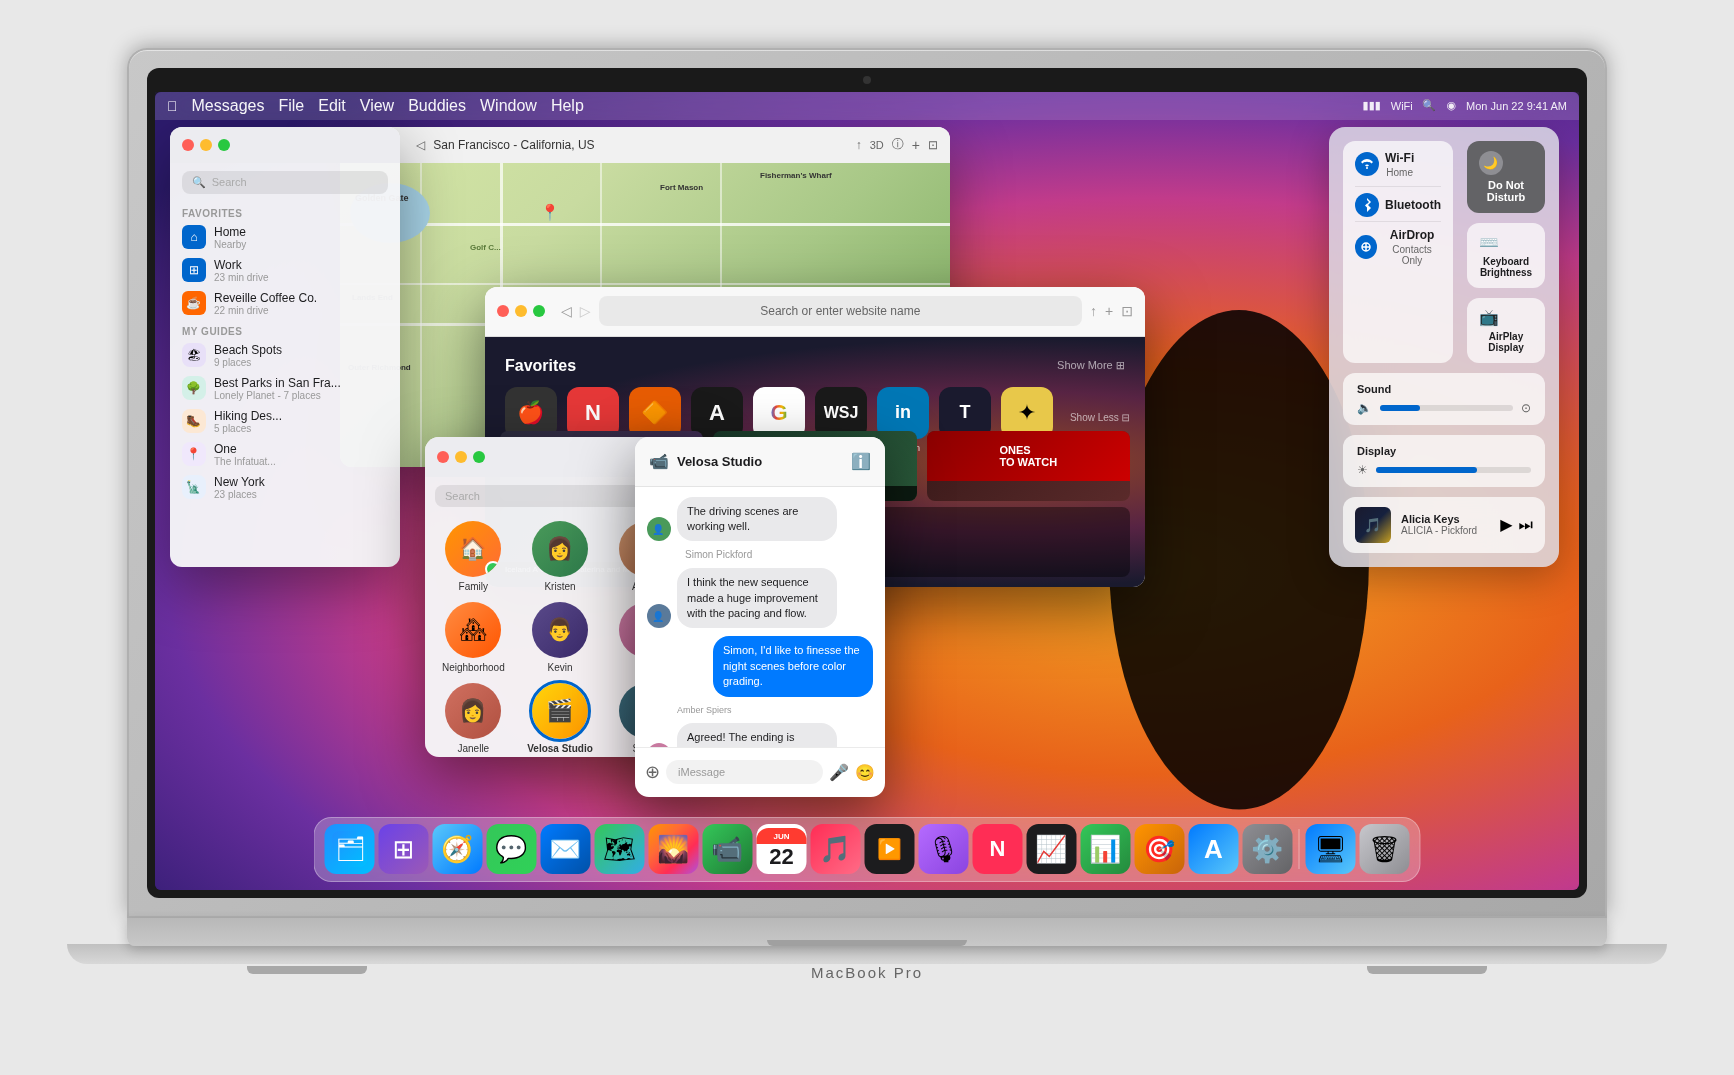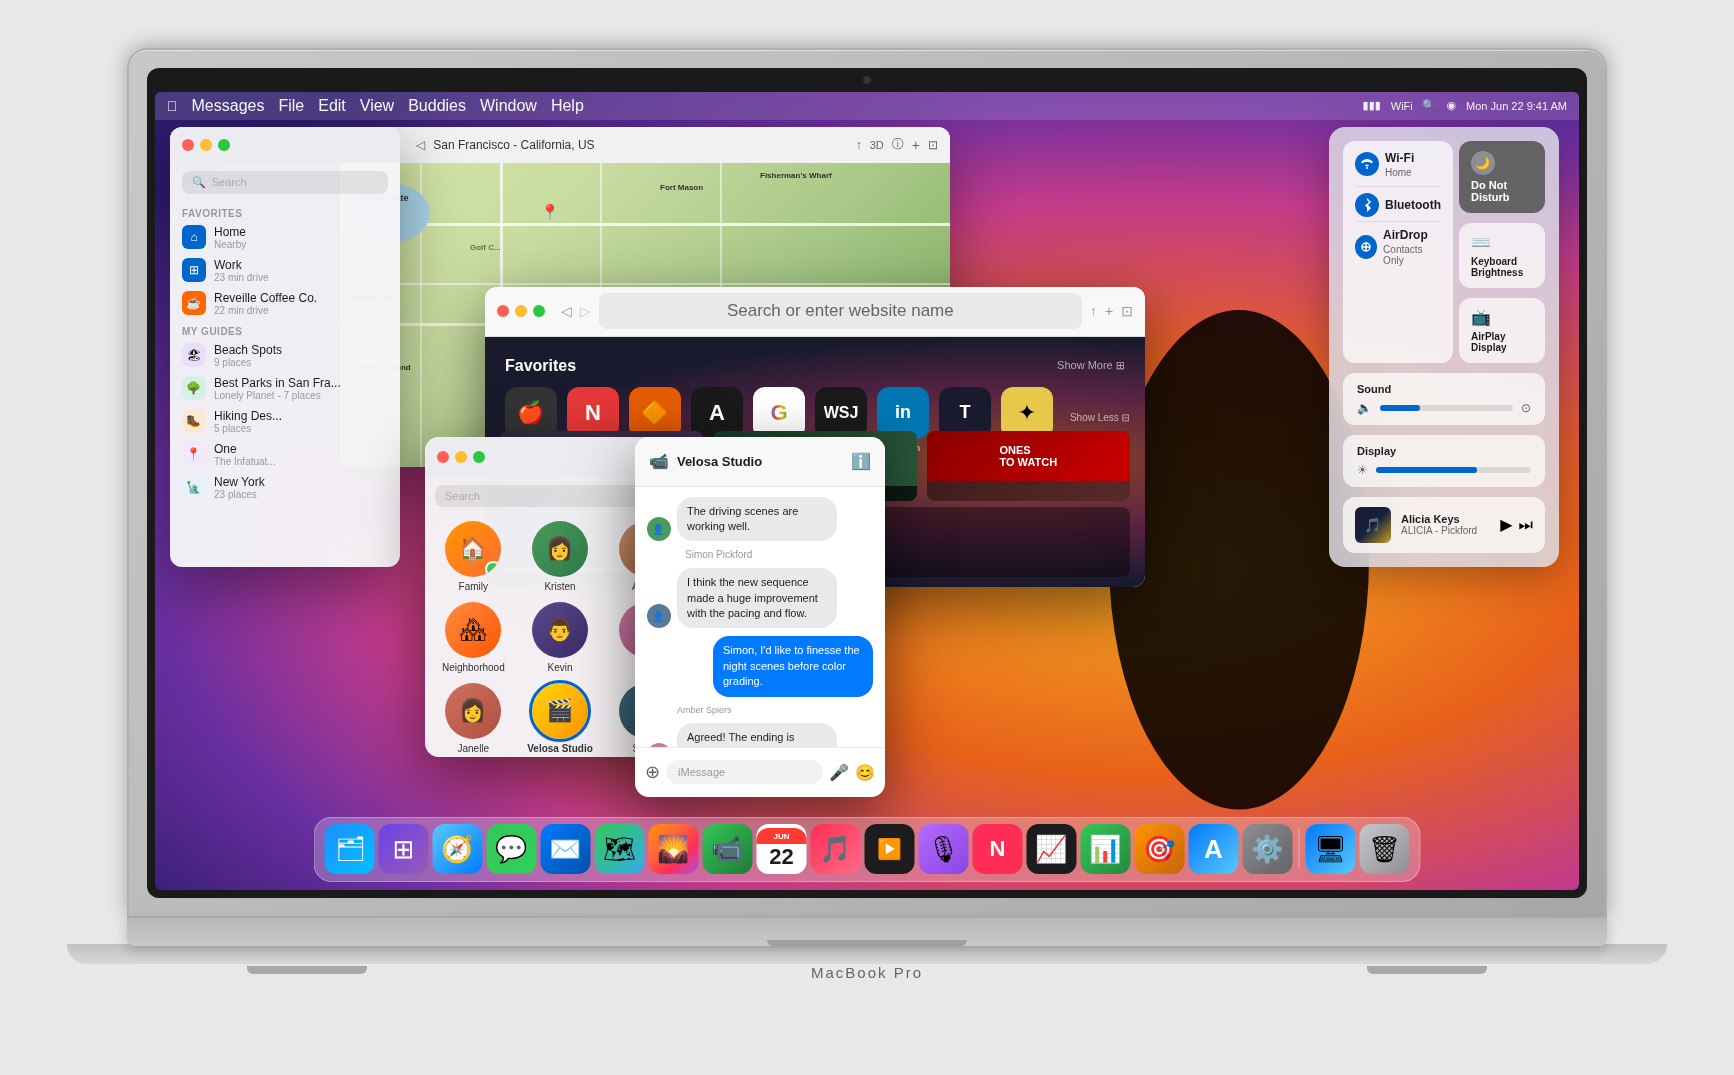--- a/index.html
+++ b/index.html
@@ -188,22 +188,23 @@
       background: rgba(220,220,230,0.85);
       backdrop-filter: blur(30px);
       border-radius: 16px;
       padding: 14px;
       z-index: 90;
       box-shadow: 0 10px 40px rgba(0,0,0,0.3);
     }
 
     .cc-row {
       display: flex;
-      gap: 6px;
+      gap: 14px;
       margin-bottom: 10px;
+      text-align: center;
     }
 
     .cc-tile {
       background: rgba(255,255,255,0.7);
       border-radius: 12px;
       padding: 10px 12px;
       flex: 1;
       cursor: pointer;
     }
 
@@ -473,21 +474,21 @@
       padding: 0 12px;
       gap: 8px;
       border-bottom: 1px solid rgba(0,0,0,0.1);
     }
 
     .safari-address {
       flex: 1;
       background: rgba(0,0,0,0.06);
       border-radius: 8px;
       padding: 8px 12px;
-      font-size: 17px;
+      font-size: 12px;
       color: #666;
       text-align: center;
     }
 
     .safari-content {
       background: #1a1a2e;
       height: calc(100% - 50px);
       position: relative;
       overflow: hidden;
     }

